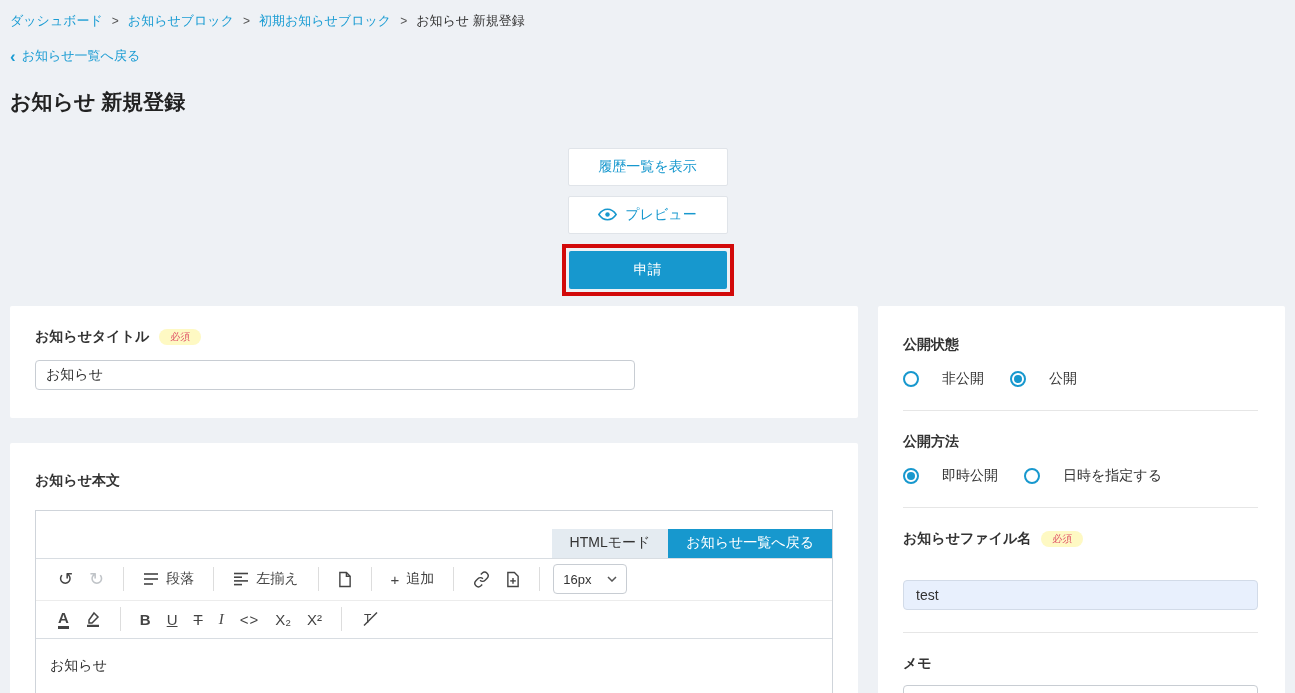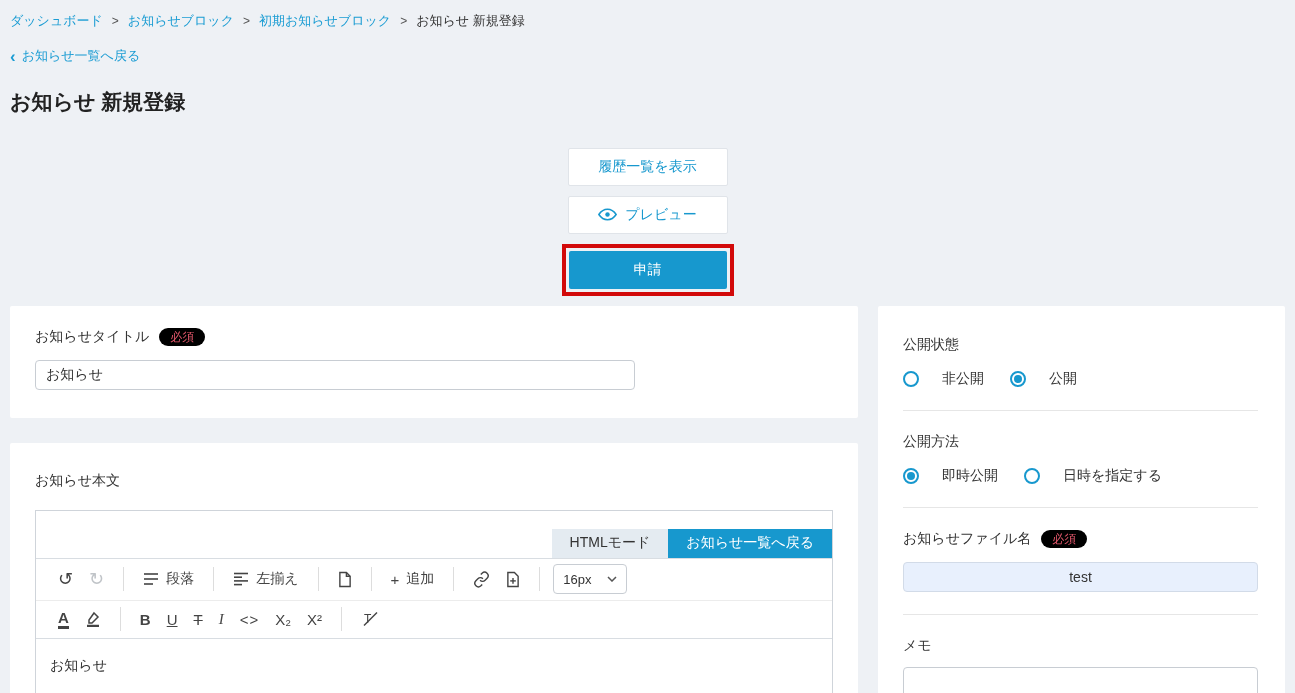--- a/index.html
+++ b/index.html
@@ -35,23 +35,23 @@
   .submit-annotation { border: 4px solid #d20a0a; padding: 3px; }
   .btn-primary { width: 158px; height: 38px; background: #1798ce; color: #fff; border: none; }
 
   
   .columns { display: flex; gap: 20px; margin-top: 10px; align-items: flex-start; }
   .col-left { width: 848px; display: flex; flex-direction: column; gap: 25px; }
   .card { background: #fff; border-radius: 2px; }
 
   .card-title-field { padding: 22px 25px 28px 25px; }
   .field-label-row { display: flex; align-items: center; gap: 10px; }
-  .field-label { font-size: 14px; font-weight: normal; color: #333; }
+  .field-label { font-size: 14px; font-weight: bold; color: #333; }
   .required-badge {
-    background: #000000; color: #e0566a; font-size: 12px; font-weight: normal;
+    background: #fef9c3; color: #e0566a; font-size: 10px; font-weight: normal;
     padding: 3px 11px; border-radius: 11px; line-height: 1;
   }
   .text-input {
     margin-top: 14px; width: 600px; height: 30px; border: 1px solid #c8cdd3; border-radius: 4px;
     padding: 0 10px; font-size: 14px; color: #333; font-family: inherit; background: #fff;
   }
 
   .card-body-field { padding: 29px 25px 25px 25px; }
 
   
@@ -91,22 +91,22 @@
   .col-right { width: 407px; padding: 30px 27px 21px 25px; }
   .radio-row { margin-top: 16px; display: flex; align-items: center; gap: 26px; }
   .radio-option { display: inline-flex; align-items: center; gap: 23px; font-size: 14px; color: #333; cursor: pointer; }
   .radio {
     width: 16px; height: 16px; border: 2px solid #1798ce; border-radius: 50%;
     display: inline-flex; align-items: center; justify-content: center; background: #fff; flex: 0 0 auto;
   }
   .radio.checked::after { content: ""; width: 8px; height: 8px; border-radius: 50%; background: #1798ce; }
   .divider { border: none; border-top: 1px solid #e6e6e6; margin: 22px 0; }
   .file-input {
-    margin-top: 14px; width: 100%; height: 30px; background: #e8f0fd; border: 1px solid #d2dbe8;
-    border-radius: 4px; padding: 0 12px; font-size: 14px; color: #333; font-family: inherit; text-align: center;
+    margin-top: 32px; width: 100%; height: 30px; background: #e8f0fd; border: 1px solid #d2dbe8;
+    border-radius: 4px; padding: 0 12px; font-size: 14px; color: #333; font-family: inherit;
   }
   .memo-textarea {
     margin-top: 12px; width: 100%; height: 87px; border: 1px solid #c8cdd3; border-radius: 4px;
     resize: none; font-family: inherit; font-size: 14px; padding: 8px 10px;
   }
 
   svg { display: block; }
 </style>
 </head>
 <body>

